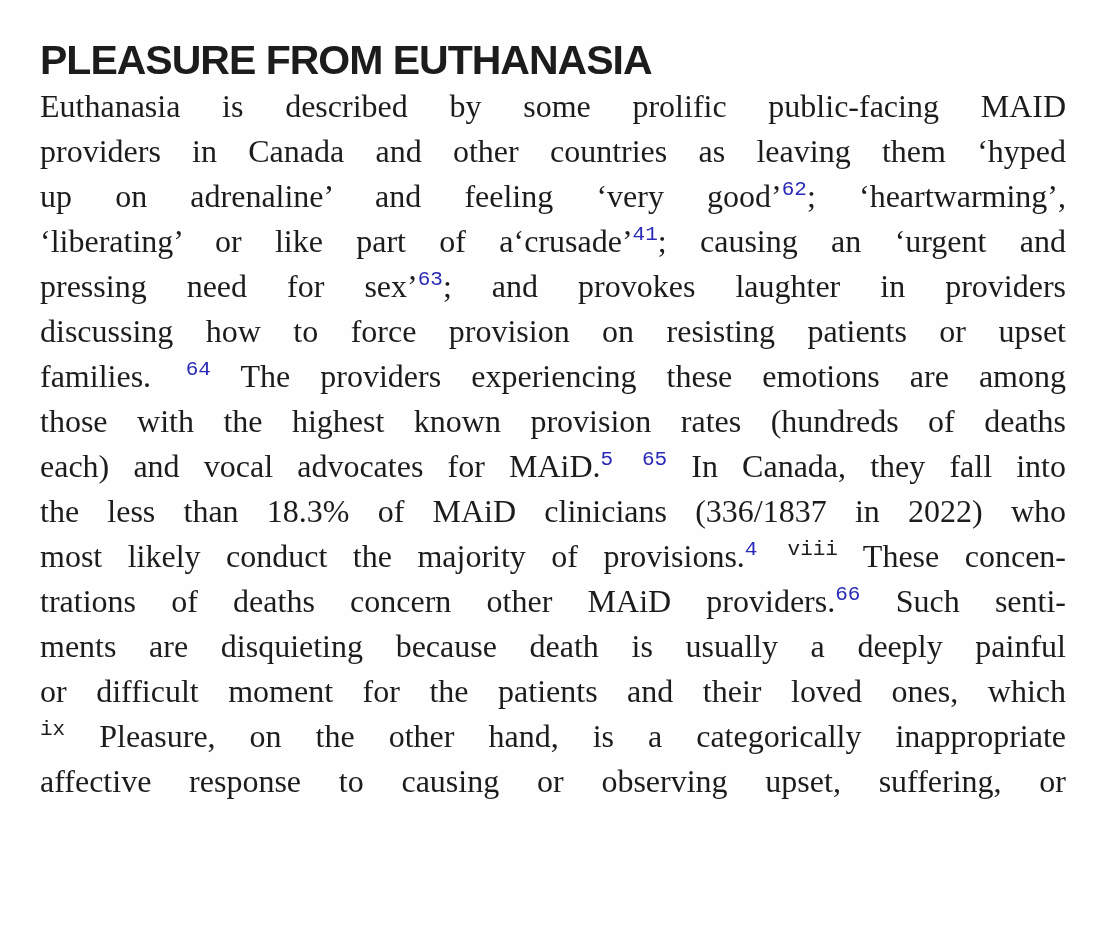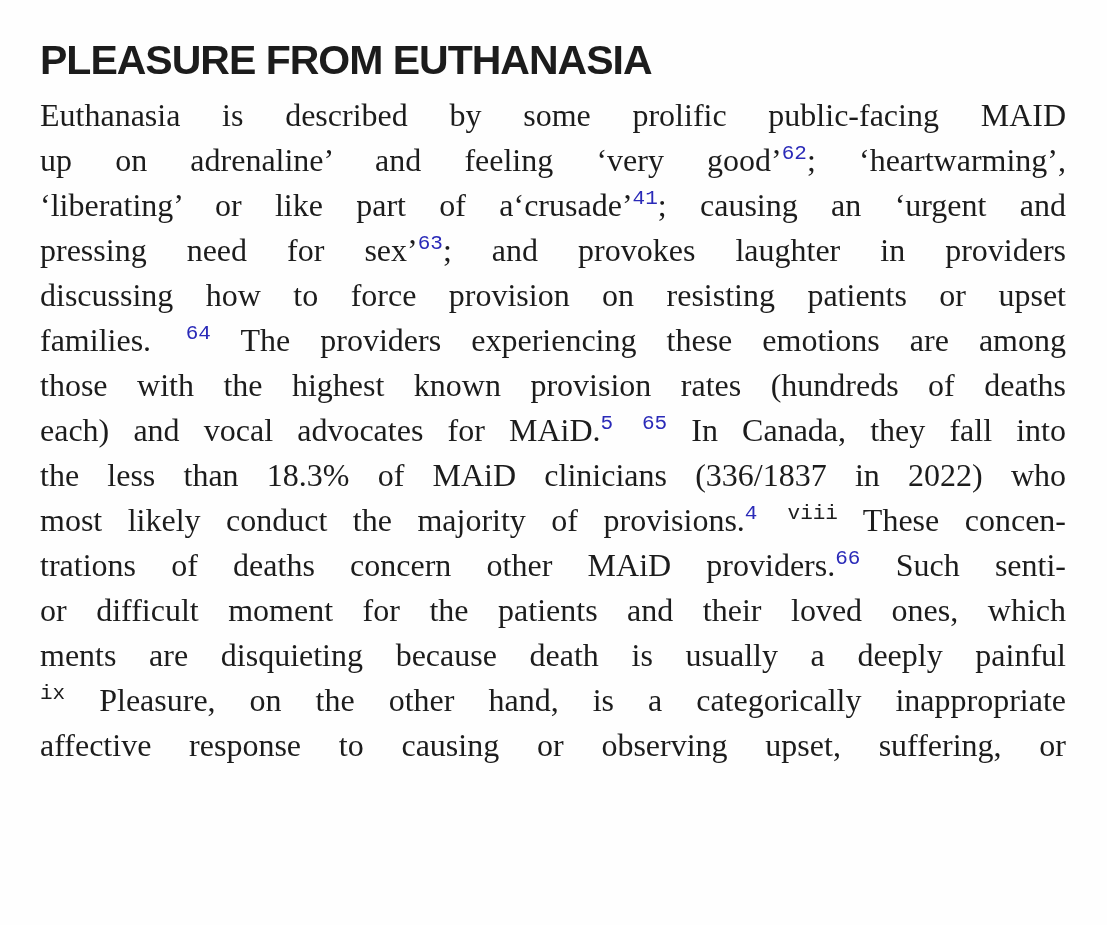--- a/index.html
+++ b/index.html
@@ -16,21 +16,21 @@
     padding: 36px 41px 0 40px;
     overflow: hidden;
   }
   .heading {
     font-family: "Liberation Sans", sans-serif;
     font-weight: 700;
     font-size: 41px;
     line-height: 48px;
     letter-spacing: -1px;
     color: var(--text, #1c1c1c);
-    margin: 0 0 9px 0;
+    margin: 0 0 0 0;
   }
   .paragraph {
     font-family: "Liberation Serif", serif;
     color: var(--text, #1c1c1c);
   }
   .line {
     font-size: 32px;
     line-height: 45px;
     text-align: justify;
     text-align-last: justify;
@@ -52,28 +52,29 @@
     font-family: Liberation Mono, monospace;
   }
 </style>
 </head>
 <body>
 
 <div class="page">
   <h1 class="heading">PLEASURE FROM EUTHANASIA</h1>
   <div class="paragraph">
       <div class="line"><span>Euthanasia is described by some prolific public-facing MAID</span></div>
+      <div class="line"><span>providers in Canada and other countries as leaving them ‘hyped</span></div>
       <div class="line"><span>up on adrenaline’ and feeling ‘very good’</span><span class="sup citation">62</span><span>; ‘heartwarming’,</span></div>
       <div class="line"><span>‘liberating’ or like part of a‘crusade’</span><span class="sup citation">41</span><span>; causing an ‘urgent and</span></div>
       <div class="line"><span>pressing need for sex’</span><span class="sup citation">63</span><span>; and provokes laughter in providers</span></div>
       <div class="line"><span>discussing how to force provision on resisting patients or upset</span></div>
       <div class="line"><span>families.</span><span class="sup citation"> 64</span><span> The providers experiencing these emotions are among</span></div>
       <div class="line"><span>those with the highest known provision rates (hundreds of deaths</span></div>
       <div class="line"><span>each) and vocal advocates for MAiD.</span><span class="sup citation">5 65</span><span> In Canada, they fall into</span></div>
       <div class="line"><span>the less than 18.3% of MAiD clinicians (336/1837 in 2022) who</span></div>
       <div class="line"><span>most likely conduct the majority of provisions.</span><span class="sup citation">4</span><span class="sup footnote"> viii</span><span> These concen-</span></div>
       <div class="line"><span>trations of deaths concern other MAiD providers.</span><span class="sup citation">66</span><span> Such senti-</span></div>
+      <div class="line"><span>ments are disquieting because death is usually a deeply painful</span></div>
       <div class="line"><span>or difficult moment for the patients and their loved ones, which</span></div>
-      <div class="line"><span>ments are disquieting because death is usually a deeply painful</span></div>
       <div class="line"><span class="sup footnote">ix</span><span> Pleasure, on the other hand, is a categorically inappropriate</span></div>
       <div class="line"><span>affective response to causing or observing upset, suffering, or</span></div>
     </div>
 </div>
 
 </body></html>

